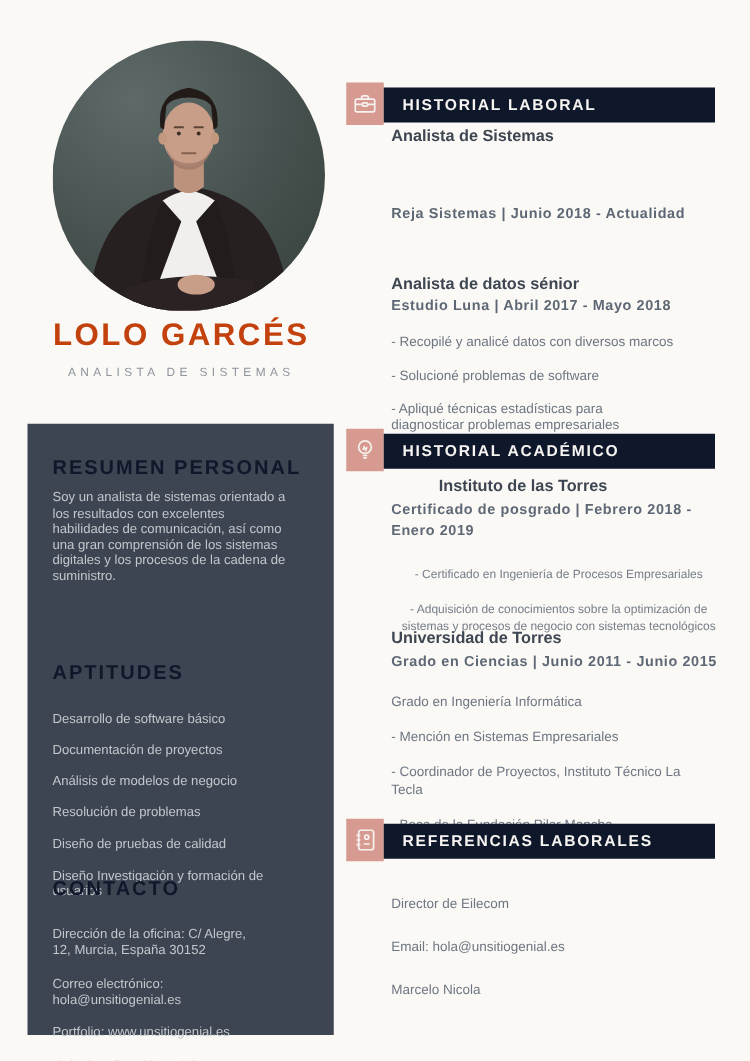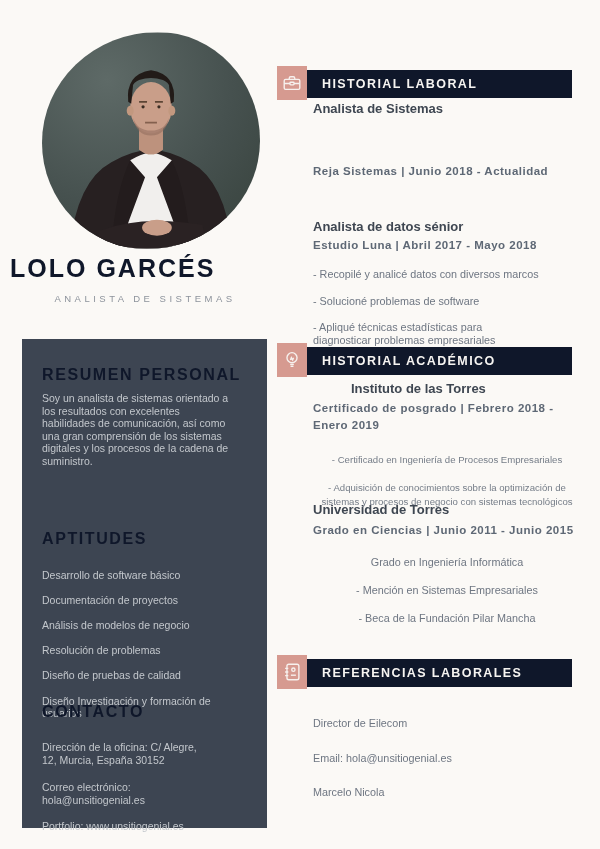--- a/index.html
+++ b/index.html
@@ -3,22 +3,22 @@
 <meta charset="utf-8">
 <style>
   html,body{margin:0;padding:0;}
   .page{position:relative;width:600px;height:849px;background:#fbf9f6;
         font-family:"Liberation Sans",sans-serif;overflow:hidden;color:#3e4651;}
 
   
   .photo-wrap{position:absolute;left:42px;top:32px;width:218px;height:217px;
               border-radius:53% 47% 52% 48% / 51% 50% 50% 49%;overflow:hidden;}
   .photo-wrap svg{display:block;width:100%;height:100%;}
-  .name{position:absolute;left:10px;top:254px;width:270px;
-        font-size:25px;font-weight:bold;letter-spacing:2px;color:#0f172a;margin:0;}
+  .name{position:absolute;left:10px;top:254px;width:270px;text-align:center;
+        font-size:25px;font-weight:bold;letter-spacing:2px;color:#c2410c;margin:0;}
   .subtitle{position:absolute;left:10px;top:293px;width:270px;text-align:center;
         font-size:9.5px;letter-spacing:3.5px;color:#8d939c;}
 
   .sidebar{position:absolute;left:22px;top:339px;width:245px;height:489px;background:#3d4552;}
   .side-h{position:absolute;font-size:16px;font-weight:bold;letter-spacing:1.6px;color:#0f172a;}
   .side-h.h1{left:42px;top:366px;}
   .side-h.h2{left:42px;top:530px;}
   .side-h.h3{left:42px;top:703px;}
   .side-text{position:absolute;left:42px;width:210px;color:#c3c7cc;font-size:10.5px;
              white-space:pre-line;}
@@ -36,21 +36,21 @@
   .ib2{left:277px;top:343px;} .b2{top:347px;}
   .ib3{left:277px;top:655px;} .b3{top:659px;}
 
   
   .rt{position:absolute;left:313px;width:268px;white-space:pre-line;}
   .entry-title{font-size:13px;font-weight:bold;color:#3e4651;}
   .entry-meta{font-size:11.5px;font-weight:bold;color:#5e6875;letter-spacing:0.5px;line-height:17px;}
   .bullets{font-size:10.8px;color:#6e7682;line-height:13.2px;}
   .bullets div{margin:0;}
   .small-details{font-size:9.6px;color:#757d88;line-height:14px;text-align:center;}
-  .med-details{font-size:10.8px;color:#6e7682;line-height:14px;text-align:center;}
+  .med-details{font-size:10.8px;color:#6e7682;line-height:14px;}
   .ref-lines{font-size:10.8px;color:#6e7682;line-height:17.2px;}
 
   .t-j1title{top:101px;} .t-j1meta{top:119px;margin-top:44px;} .t-j1b{top:137px;}
   .t-j2title{top:219px;} .t-j2meta{top:237px;} .t-j2b{top:255px;}
   .t-e1school{top:381px;padding-left:38px;} .t-e1meta{top:400px;} .t-e1d{top:439px;}
   .t-e2school{top:502px;} .t-e2meta{top:522px;} .t-e2d{top:541px;}
   .t-refs{top:698px;}
 </style>
 </head>
 <body>
@@ -175,20 +175,22 @@
     <div>- Certificado en Ingeniería de Procesos Empresariales</div>
     <div>- Adquisición de conocimientos sobre la optimización de
 sistemas y procesos de negocio con sistemas tecnológicos</div>
   </div>
 
   <div class="rt entry-title t-e2school">Universidad de Torres</div>
   <div class="rt entry-meta t-e2meta">Grado en Ciencias | Junio 2011 - Junio 2015</div>
   <div class="rt med-details t-e2d">
     <div>Grado en Ingeniería Informática</div>
     <div>- Mención en Sistemas Empresariales</div>
+    <div>- Coordinador de Proyectos, Instituto Técnico La
+Tecla</div>
     <div>- Beca de la Fundación Pilar Mancha</div>
   </div>
 
   <div class="icon-box ib3">
     <svg viewBox="0 0 24 24" fill="none" stroke="#f7f1ee" stroke-width="1.5">
       <rect x="6.5" y="3.5" width="13" height="17" rx="2"></rect>
       <path d="M4.5,8 h3.5 M4.5,12 h3.5 M4.5,16 h3.5"></path>
       <circle cx="13.5" cy="9.5" r="1.8"></circle>
       <path d="M10.8,15.5 h5.4"></path>
     </svg>

